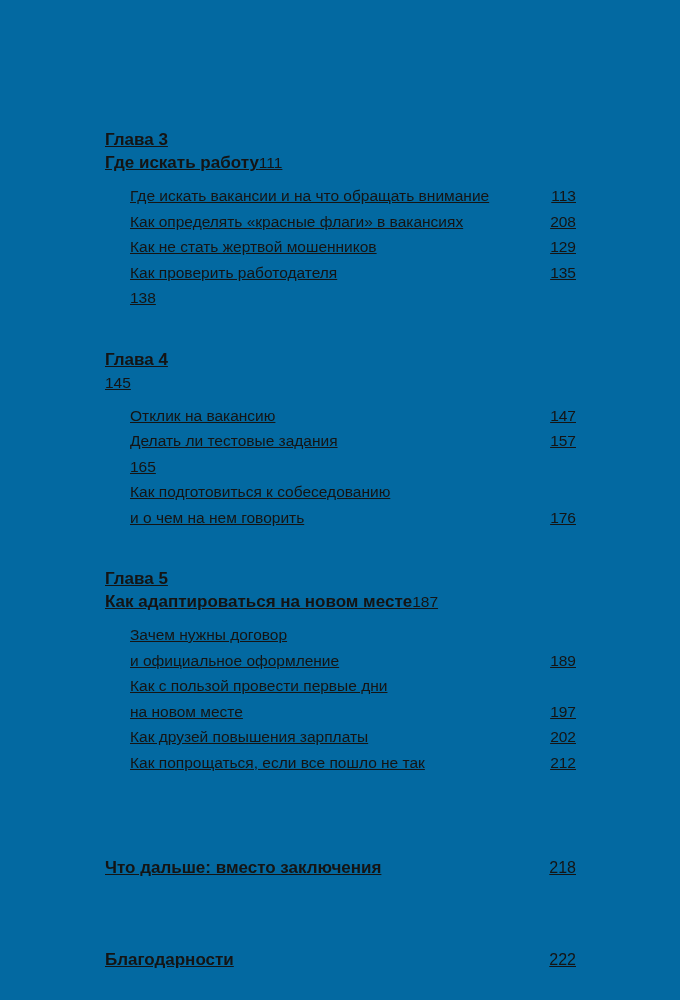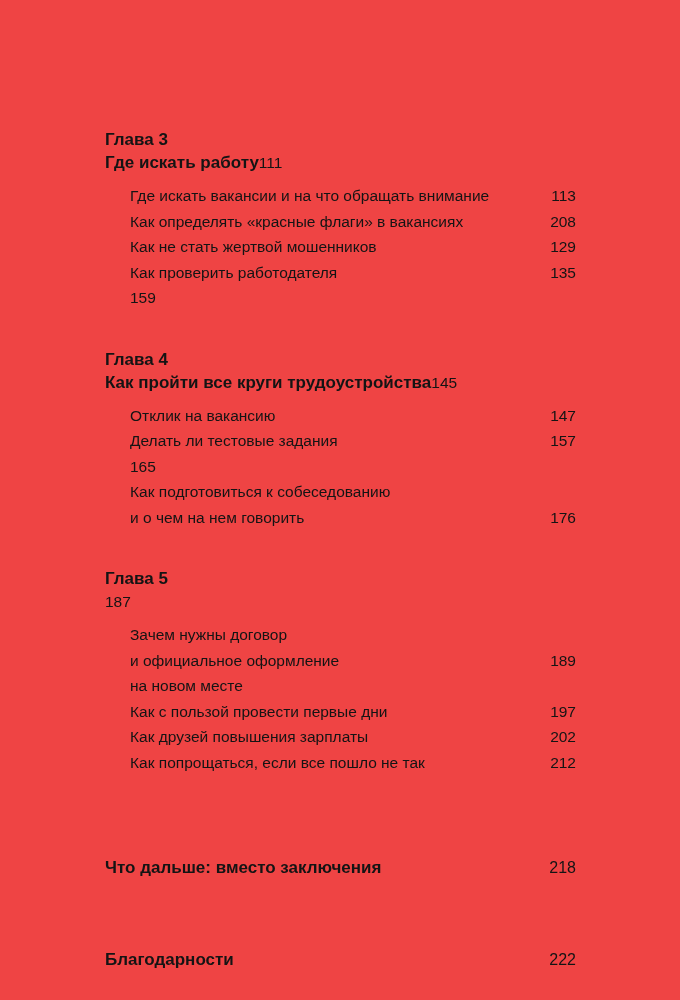--- a/index.html
+++ b/index.html
@@ -12,21 +12,22 @@
     height: 1000px;
     font-family: "Liberation Sans", sans-serif;
     color: #141414;
     overflow: hidden;
   }
   .page {
     box-sizing: border-box;
     width: 680px;
     height: 1000px;
     padding: 128px 104px 0 105px;
-    background: #ef4444;
+    background: #0369a1;
+    text-decoration: underline;
   }
   .section {
     margin-bottom: 37px;
   }
   .chapter-label {
     font-size: 17px;
     font-weight: bold;
     line-height: 23px;
   }
   .title-row {
@@ -111,29 +112,28 @@
         </div>
         <div class="p">129</div>
       </div>
       <div class="entry">
         <div class="lines">
           <div>Как проверить работодателя</div>
         </div>
         <div class="p">135</div>
       </div>
       <div class="entry">
-        <div class="p">159</div>
+        <div class="p">138</div>
       </div>
     </div>
   </div>
 
   <div class="section">
     <div class="chapter-label">Глава 4</div>
     <div class="title-row">
-      <div class="t">Как пройти все круги трудоустройства</div>
       <div class="p">145</div>
     </div>
     <div class="entries">
       <div class="entry">
         <div class="lines">
           <div>Отклик на вакансию</div>
         </div>
         <div class="p">147</div>
       </div>
       <div class="entry">
@@ -151,34 +151,35 @@
           <div>и о чем на нем говорить</div>
         </div>
         <div class="p">176</div>
       </div>
     </div>
   </div>
 
   <div class="section">
     <div class="chapter-label">Глава 5</div>
     <div class="title-row">
+      <div class="t">Как адаптироваться на новом месте</div>
       <div class="p">187</div>
     </div>
     <div class="entries">
       <div class="entry">
         <div class="lines">
           <div>Зачем нужны договор</div>
           <div>и официальное оформление</div>
         </div>
         <div class="p">189</div>
       </div>
       <div class="entry">
         <div class="lines">
+          <div>Как с пользой провести первые дни</div>
           <div>на новом месте</div>
-          <div>Как с пользой провести первые дни</div>
         </div>
         <div class="p">197</div>
       </div>
       <div class="entry">
         <div class="lines">
           <div>Как друзей повышения зарплаты</div>
         </div>
         <div class="p">202</div>
       </div>
       <div class="entry">

